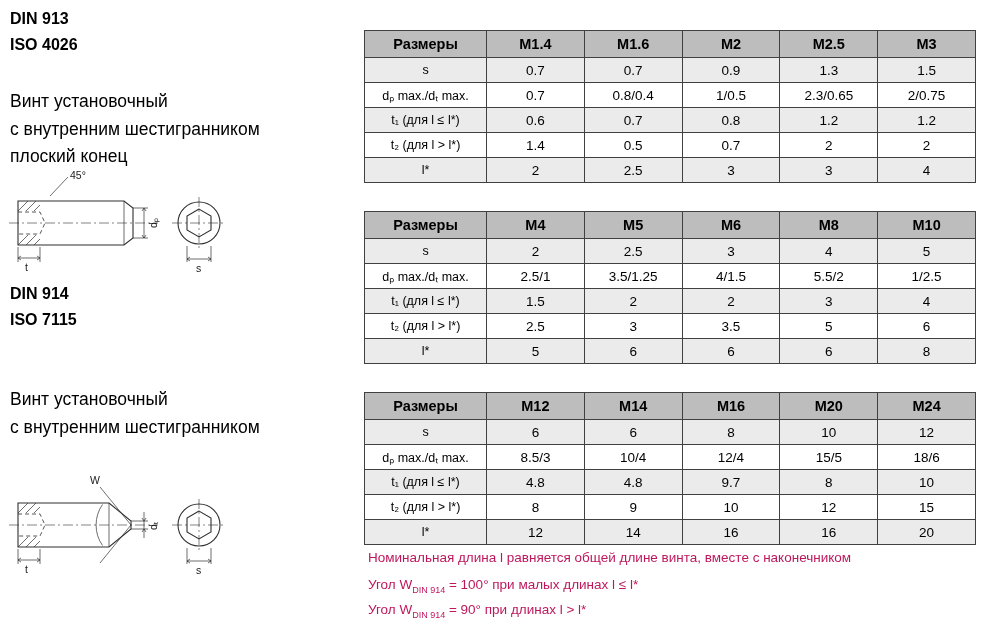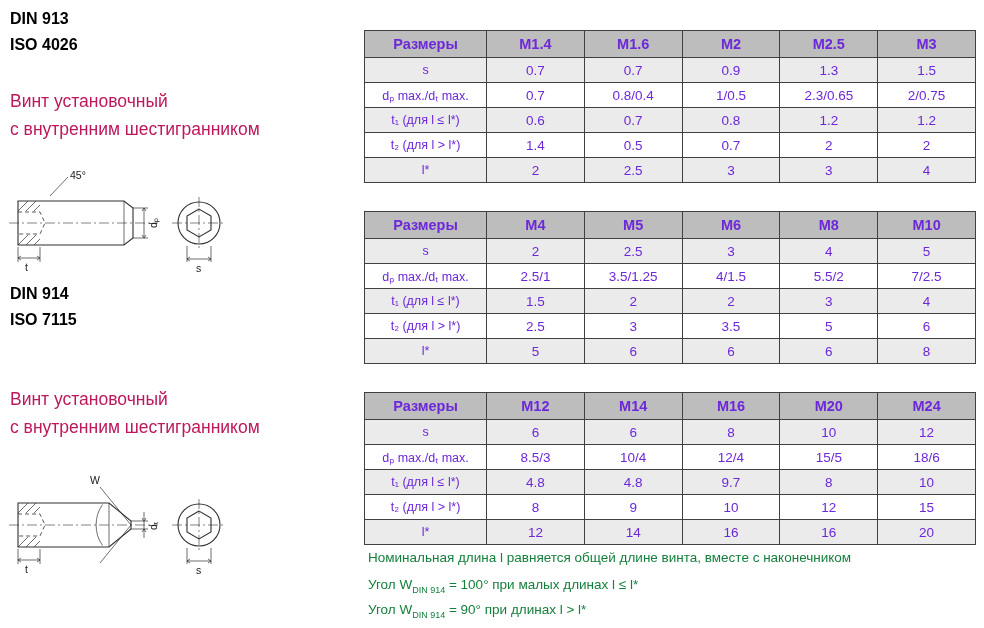--- a/index.html
+++ b/index.html
@@ -8,58 +8,59 @@
     width: 984px; height: 628px; position: relative; overflow: hidden;
     background: #ffffff; color: #000000;
     font-family: "Liberation Sans", sans-serif;
   }
   .std-heading {
     position: absolute; left: 10px;
     font-weight: bold; font-size: 16px; line-height: 26px; color: #000;
   }
   .desc {
     position: absolute; left: 10px;
-    font-size: 17.5px; line-height: 27.5px; color: #be185d;
+    font-size: 17.5px; line-height: 27.5px; color: #000000;
   }
   .drawing { position: absolute; }
   .drawing .ln   { stroke: #2f2f2f; fill: none; stroke-width: 1.1; }
   .drawing .thin { stroke: #2f2f2f; fill: none; stroke-width: 0.7; }
   .drawing .cl   { stroke: #2f2f2f; fill: none; stroke-width: 0.6; stroke-dasharray: 10 3 2 3; }
   .drawing .dash { stroke: #2f2f2f; fill: none; stroke-width: 0.8; stroke-dasharray: 4 3; }
   .drawing text  { font-family: "Liberation Sans", sans-serif; font-size: 10.5px; fill: #1a1a1a; stroke: none; }
 
   table.spec {
     position: absolute; left: 364px; width: 612px;
     border-collapse: collapse; table-layout: fixed;
-    font-size: 13.5px; color: #6d28d9;
+    font-size: 13.5px; color: #000000;
   }
   table.spec th, table.spec td {
     border: 1px solid #404040; text-align: center; vertical-align: middle;
     padding: 0 2px; height: 25px; overflow: hidden; white-space: nowrap;
   }
   table.spec th:first-child, table.spec td:first-child { width: 122px; }
   table.spec thead th { background: #bdbdbd; font-weight: bold; font-size: 14.5px; height: 27px; }
   table.spec tbody td:first-child { font-size: 12.5px; }
   table.spec tbody tr:nth-child(odd) td  { background: #ebebeb; }
   table.spec tbody tr:nth-child(even) td { background: #ffffff; }
 
-  .note { position: absolute; left: 368px; font-size: 13.5px; color: #15803d; white-space: nowrap; }
+  .note { position: absolute; left: 368px; font-size: 13.5px; color: #be185d; white-space: nowrap; }
   .note sub { font-size: 9px; }
 </style>
 </head>
 <body>
 
 <div class="std-heading" style="top:6px">
   <div>DIN 913</div>
   <div>ISO 4026</div>
 </div>
 
 <div class="desc" style="top:88px">
   <div>Винт установочный</div>
   <div>с внутренним шестигранником</div>
+  <div>плоский конец</div>
 </div>
 
 <svg class="drawing" style="left:6px; top:166px" width="240" height="108" viewBox="0 0 240 108">
 
   <line class="cl" x1="3" y1="57" x2="152" y2="57"></line>
 
   <path class="ln" d="M12 35 H118 L127 42 V72 L118 79 H12 Z"></path>
   <line class="thin" x1="118" y1="35" x2="118" y2="79"></line>
 
   <path class="dash" d="M12 46 H34 L39 57 L34 68 H12"></path>
@@ -226,21 +227,21 @@
         <td>3</td>
         <td>4</td>
         <td>5</td>
       </tr>
       <tr>
         <td>dₚ max./dₜ max.</td>
         <td>2.5/1</td>
         <td>3.5/1.25</td>
         <td>4/1.5</td>
         <td>5.5/2</td>
-        <td>7/2.5</td>
+        <td>1/2.5</td>
       </tr>
       <tr>
         <td>t₁ (для l ≤ l*)</td>
         <td>1.5</td>
         <td>2</td>
         <td>2</td>
         <td>3</td>
         <td>4</td>
       </tr>
       <tr>

